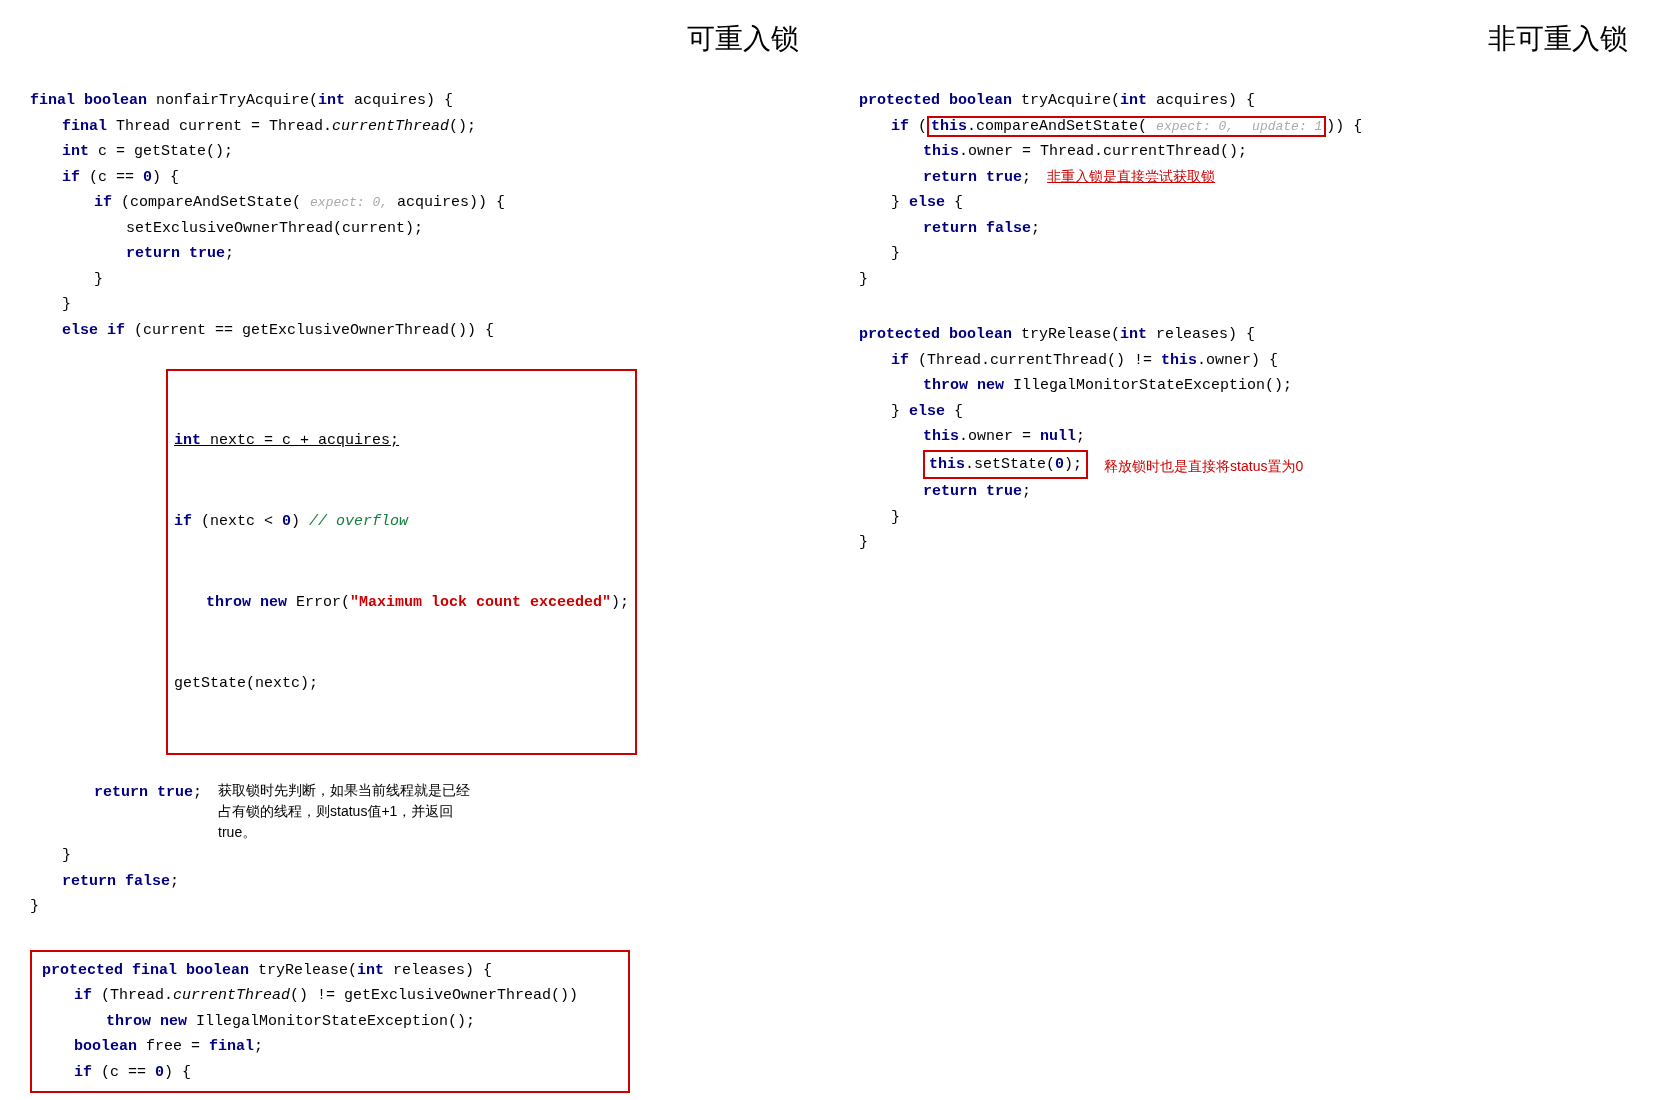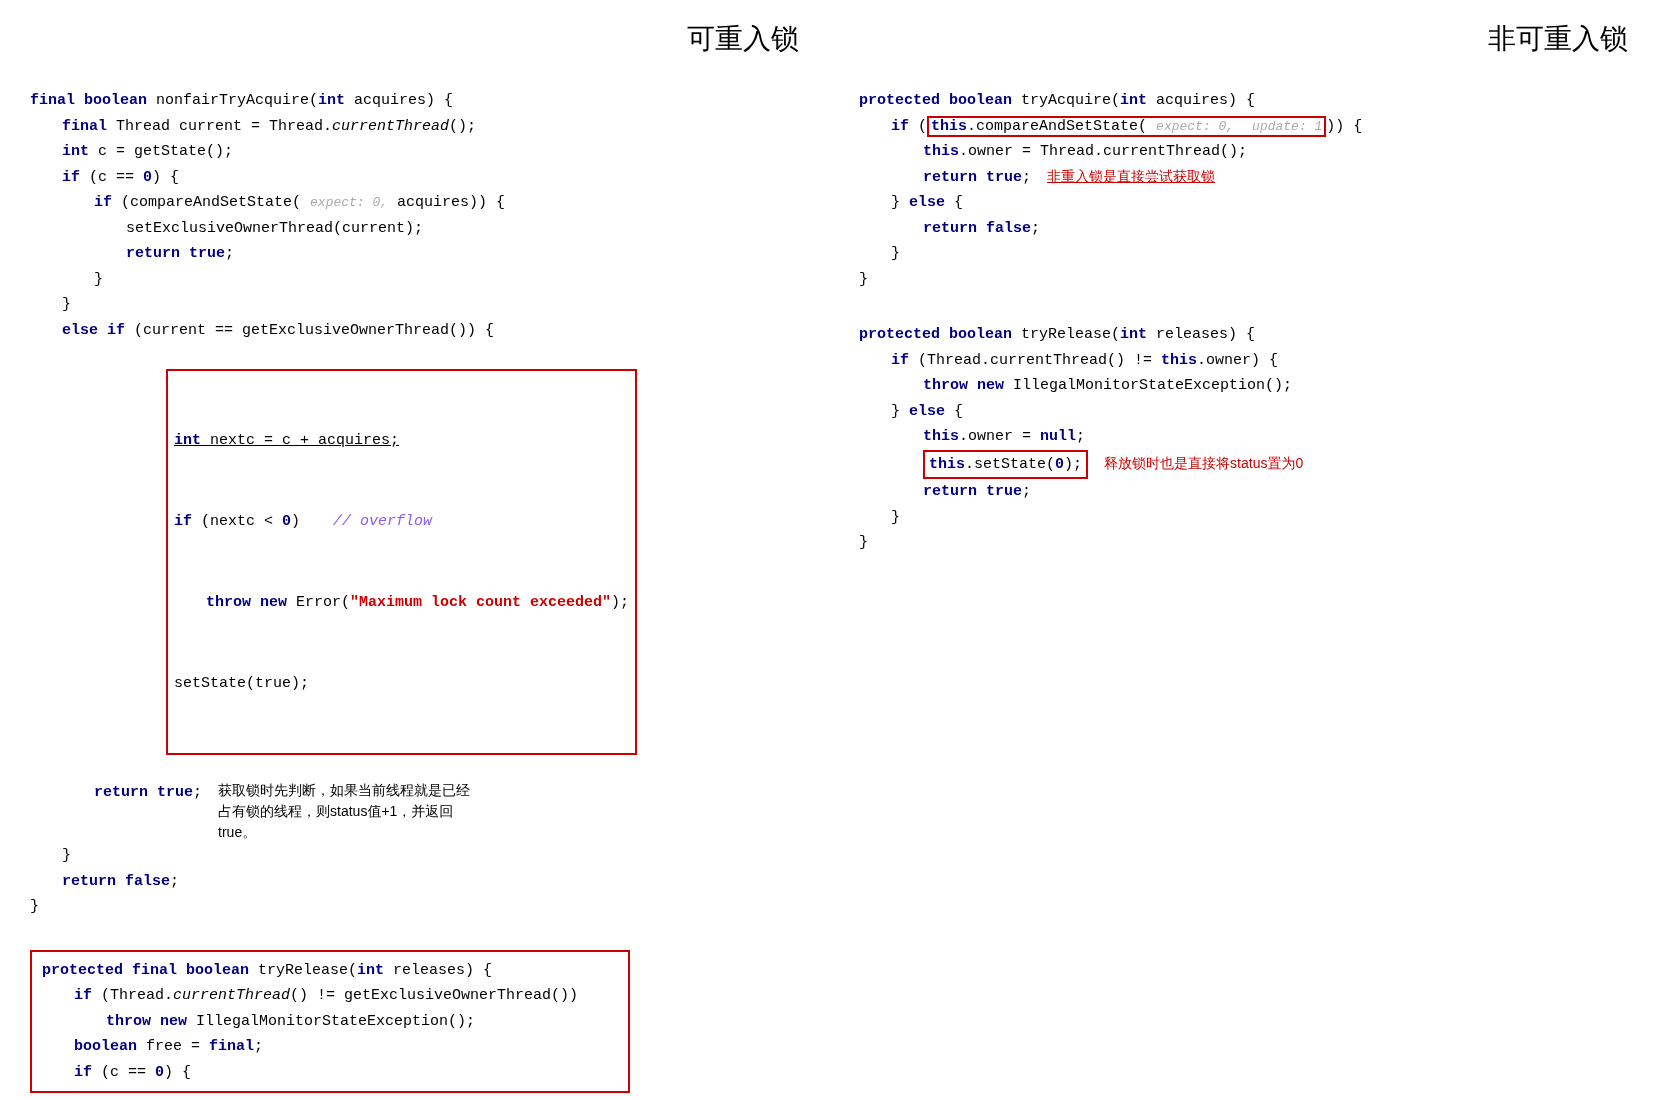--- a/index.html
+++ b/index.html
@@ -38,21 +38,21 @@
       display: block;
       color: #000;
     }
     
     .kw { font-weight: bold; color: #000080; }
     
     .it { font-style: italic; }
     
     .str { color: #cc0000; font-weight: bold; }
     
-    .cmt { font-style: italic; color: #8b5cf6; margin-left: 24px; }
+    .cmt { font-style: italic; color: #15803d; }
     
     .hint { color: #aaa; font-size: 13px; font-style: italic; }
     
     .inline-box {
       border: 2px solid #cc0000;
       display: inline;
       padding: 0 2px;
     }
     
     .annotation {
@@ -91,21 +91,21 @@
       <span class="code-line i3"><span class="kw">return true</span>;</span>
       <span class="code-line i2">}</span>
       <span class="code-line i1">}</span>
       <span class="code-line i1"><span class="kw">else if</span> (current == getExclusiveOwnerThread()) {</span>
 
       <span class="code-line" style="position:relative;">
         <span style="display:inline-block; border: 2px solid #cc0000; padding: 2px 6px; margin-left:64px; line-height:1.8;">
           <span class="code-line" style="padding-left:0;text-decoration:underline;"><span class="kw">int</span> nextc = c + acquires;</span>
           <span class="code-line" style="padding-left:0;"><span class="kw">if</span> (nextc &lt; <span class="kw">0</span>) <span class="cmt">// overflow</span></span>
           <span class="code-line" style="padding-left:32px;"><span class="kw">throw new</span> Error(<span class="str">"Maximum lock count exceeded"</span>);</span>
-          <span class="code-line" style="padding-left:0;">setState(true);</span>
+          <span class="code-line" style="padding-left:0;">getState(nextc);</span>
         </span>
       </span>
 
       <span class="code-line i2" style="display:flex; align-items:flex-start; gap:16px;">
         <span><span class="kw">return true</span>;</span>
         <span class="annotation-black" style="color:#000; font-family:'SimSun','STSong',Arial,sans-serif; font-size:14px; line-height:1.5; white-space:normal; max-width:260px;">获取锁时先判断，如果当前线程就是已经<br>占有锁的线程，则status值+1，并返回true。</span>
       </span>
       <span class="code-line i1">}</span>
       <span class="code-line i1"><span class="kw">return false</span>;</span>
       <span class="code-line">}</span>
@@ -146,21 +146,21 @@
       <span class="code-line i1">}</span>
       <span class="code-line">}</span>
     </div>
 
     <div class="code-block" style="margin-top: 20px;">
       <span class="code-line"><span class="kw">protected boolean</span> tryRelease(<span class="kw">int</span> releases) {</span>
       <span class="code-line i1"><span class="kw">if</span> (Thread.currentThread() != <span class="kw">this</span>.owner) {</span>
       <span class="code-line i2"><span class="kw">throw new</span> IllegalMonitorStateException();</span>
       <span class="code-line i1">} <span class="kw">else</span> {</span>
       <span class="code-line i2"><span class="kw">this</span>.owner = <span class="kw">null</span>;</span>
-      <span class="code-line i2" style="display:flex; align-items:center; gap:16px;">
+      <span class="code-line i2" style="display:flex; align-items:flex-end; gap:16px;">
         <span style="border: 2px solid #cc0000; display:inline-block; padding: 0 4px;"><span class="kw">this</span>.setState(<span class="kw">0</span>);</span>
         <span class="annotation" style="white-space:nowrap;">释放锁时也是直接将status置为0</span>
       </span>
       <span class="code-line i2"><span class="kw">return true</span>;</span>
       <span class="code-line i1">}</span>
       <span class="code-line">}</span>
     </div>
   </div>
 
 </div>

